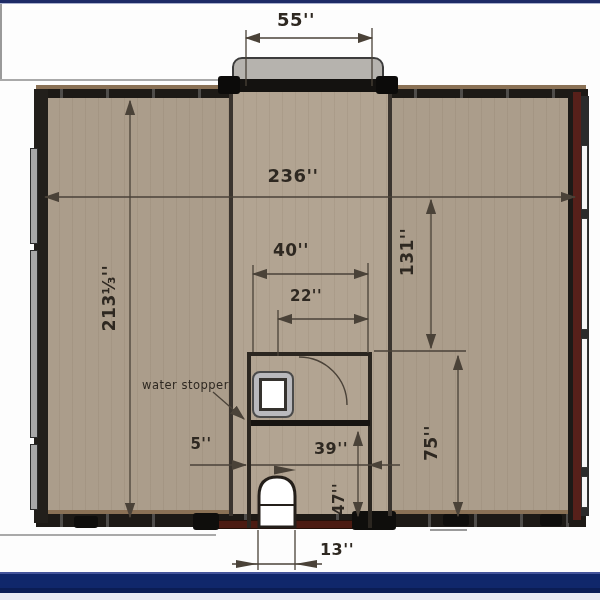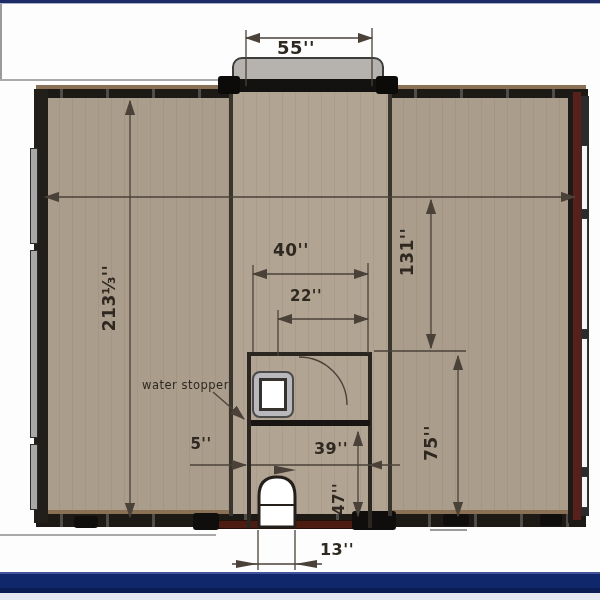--- a/index.html
+++ b/index.html
@@ -77,21 +77,21 @@
   .shower-outer{left:252px;top:371px;width:42px;height:47px;background:#b9b9bd;
                 border:2px solid #4a4a4a;border-radius:8px;}
   .shower-mid{left:259px;top:378px;width:28px;height:33px;background:#ffffff;border:3px solid #35322e;}
 
   
   .overlay{left:0;top:0;width:600px;height:600px;}
 
   
   .dim{color:#2e2821;font-weight:600;letter-spacing:.5px;text-align:center;white-space:nowrap;}
   .rot{transform:rotate(-90deg);}
-  .d55{left:266px;top:9px;width:60px;font-size:18px;margin-top:28px;}
+  .d55{left:266px;top:9px;width:60px;font-size:18px;}
   .d236{left:258px;top:165px;width:70px;font-size:18px;}
   .d213{left:63px;top:288px;width:92px;font-size:17px;}
   .d131{left:367px;top:242px;width:80px;font-size:17px;}
   .d50{left:261px;top:240px;width:60px;font-size:17px;}
   .d29{left:281px;top:287px;width:50px;font-size:15px;}
   .d5{left:181px;top:435px;width:40px;font-size:15px;}
   .d32{left:306px;top:439px;width:50px;font-size:16px;}
   .d47{left:308px;top:490px;width:62px;font-size:15px;}
   .d75{left:391px;top:433px;width:80px;font-size:17px;}
   .d13{left:312px;top:540px;width:50px;font-size:16px;}
@@ -198,20 +198,21 @@
       <polygon points="295,564 317,560 317,568"></polygon>
     </g>
 
     <g>
       <path d="M259,527 L259,496 Q259,477 277,477 Q295,477 295,496 L295,527 Z" fill="#ffffff" stroke="#241f1a" stroke-width="3"></path>
       <line x1="260" y1="505" x2="294" y2="505" stroke="#241f1a" stroke-width="2"></line>
     </g>
   </svg>
 
   <div class="dim d55">55''</div>
+  <div class="dim d236">236''</div>
   <div class="dim rot d213">213⅓''</div>
   <div class="dim rot d131">131''</div>
   <div class="dim d50">40''</div>
   <div class="dim d29">22''</div>
   <div class="dim d5">5''</div>
   <div class="dim d32">39''</div>
   <div class="dim rot d47">47''</div>
   <div class="dim rot d75">75''</div>
   <div class="dim d13">13''</div>
   <div class="dim dws">water stopper</div>

